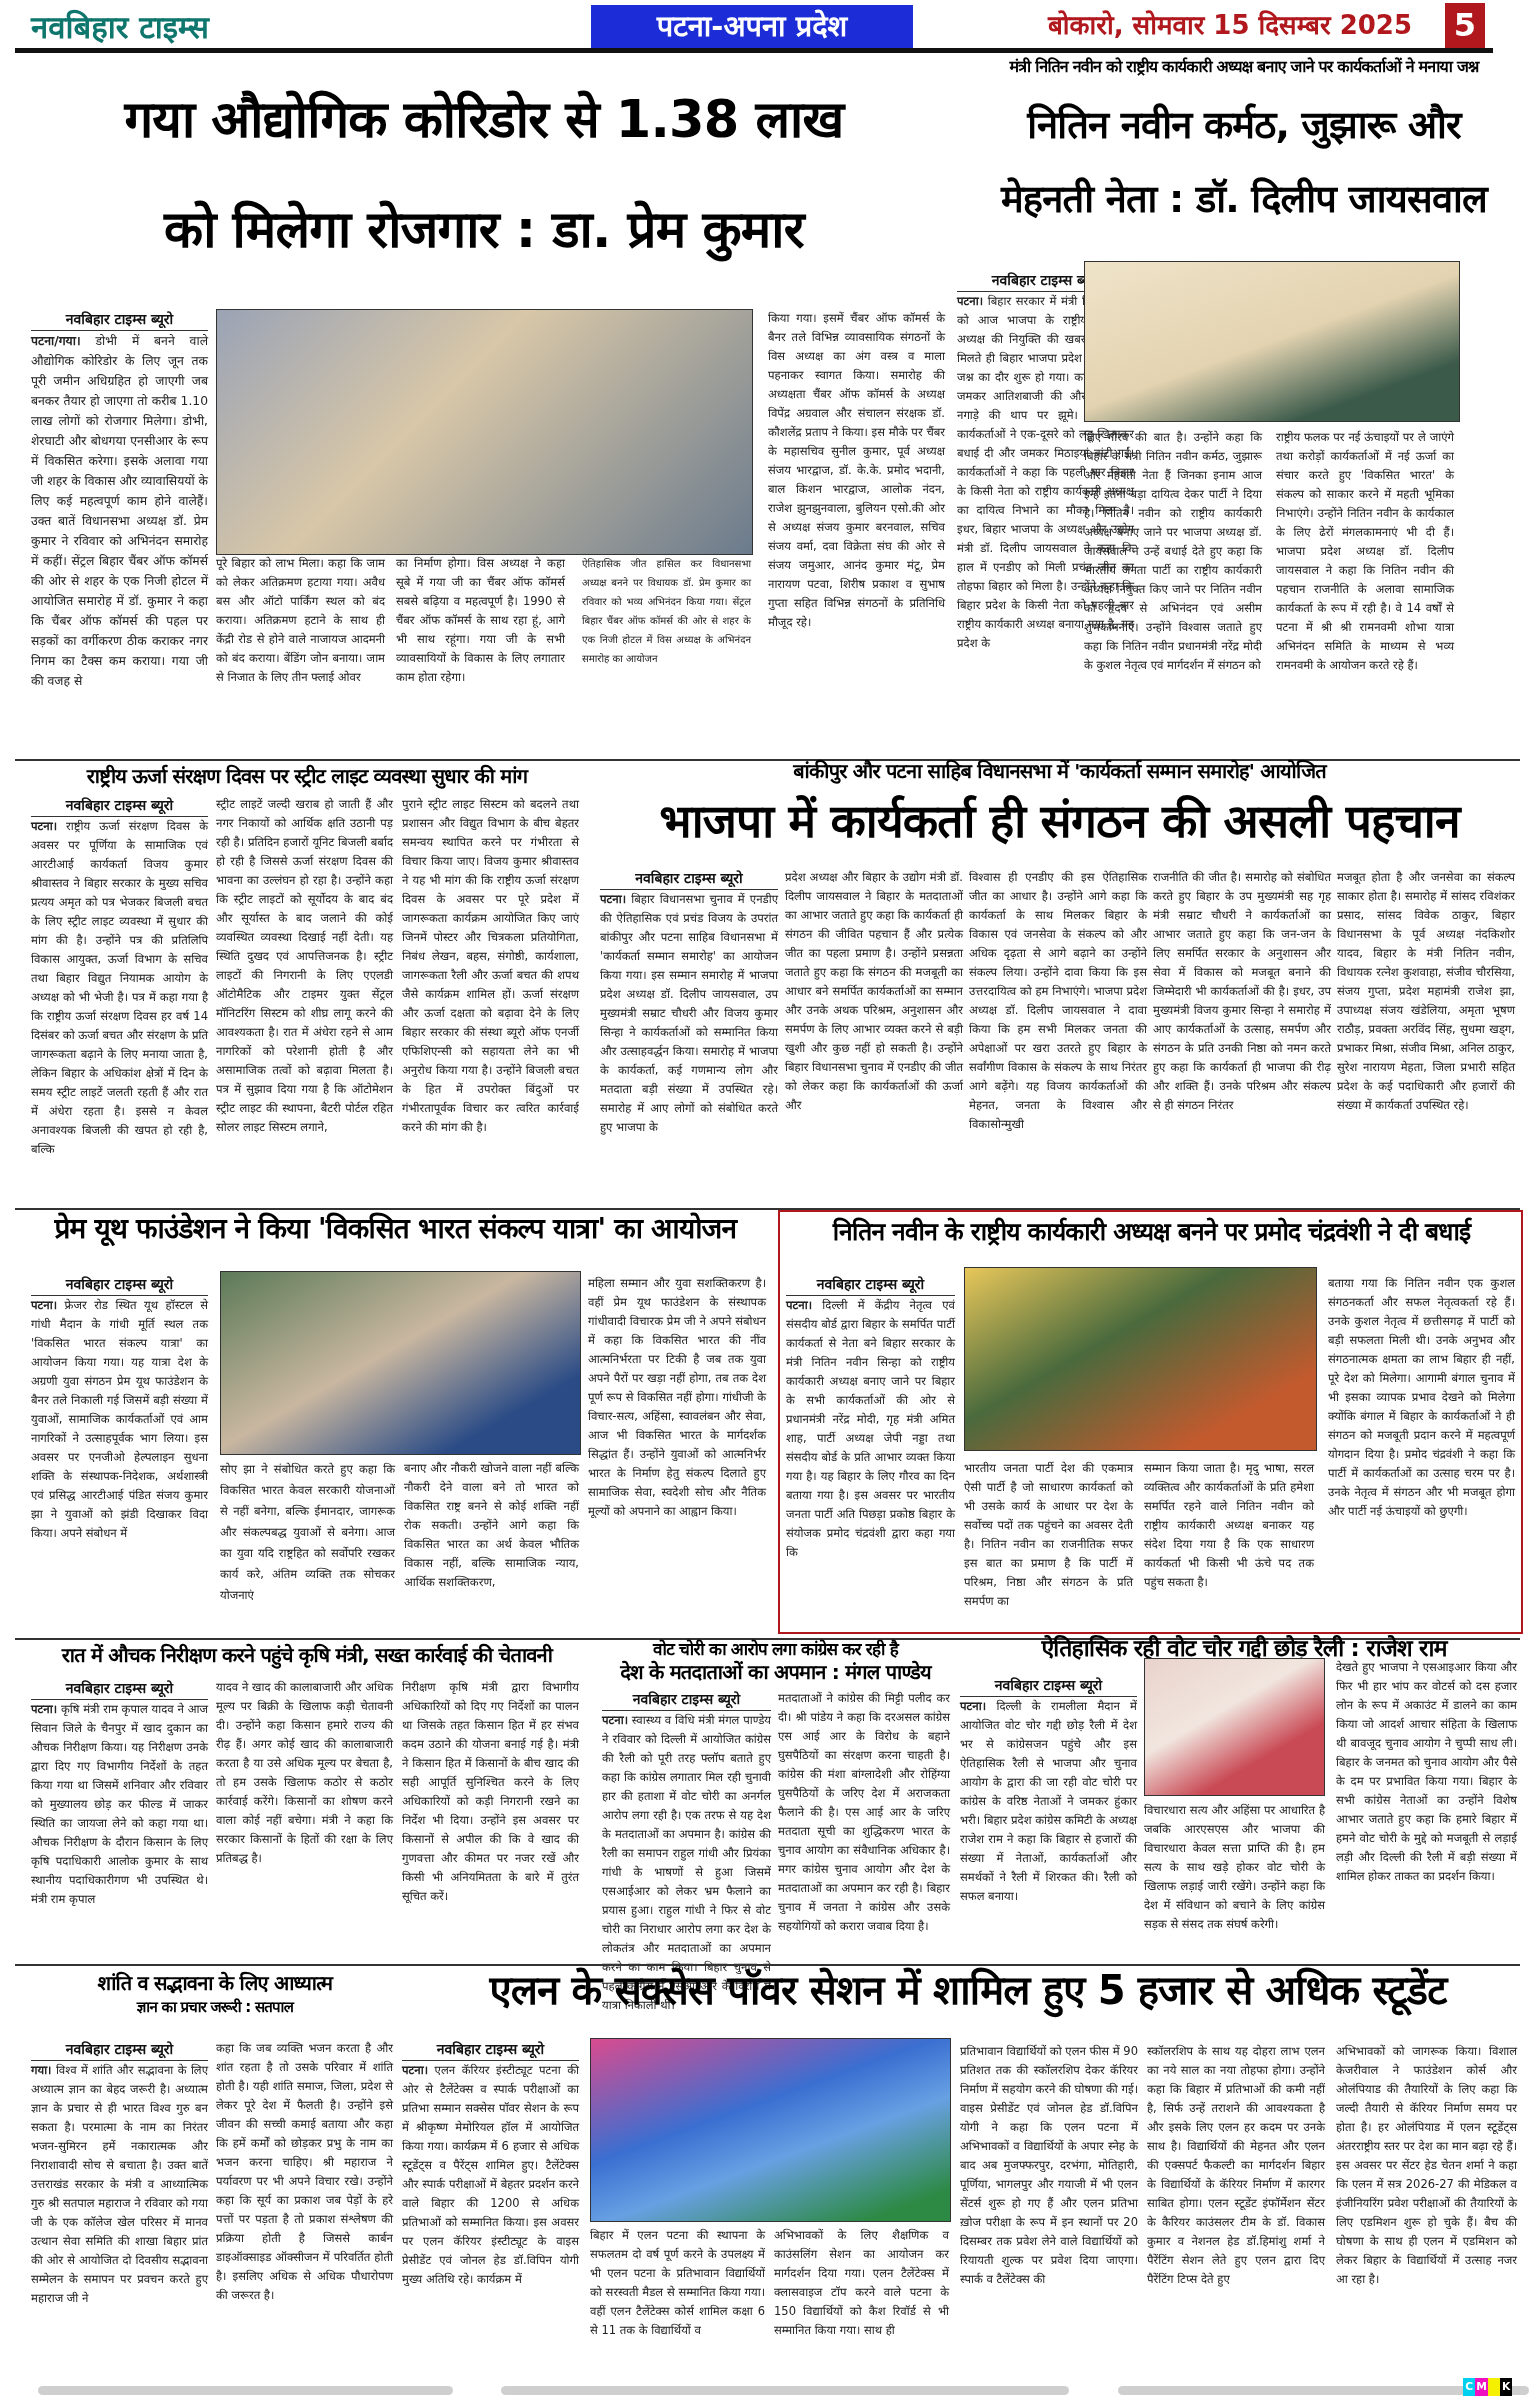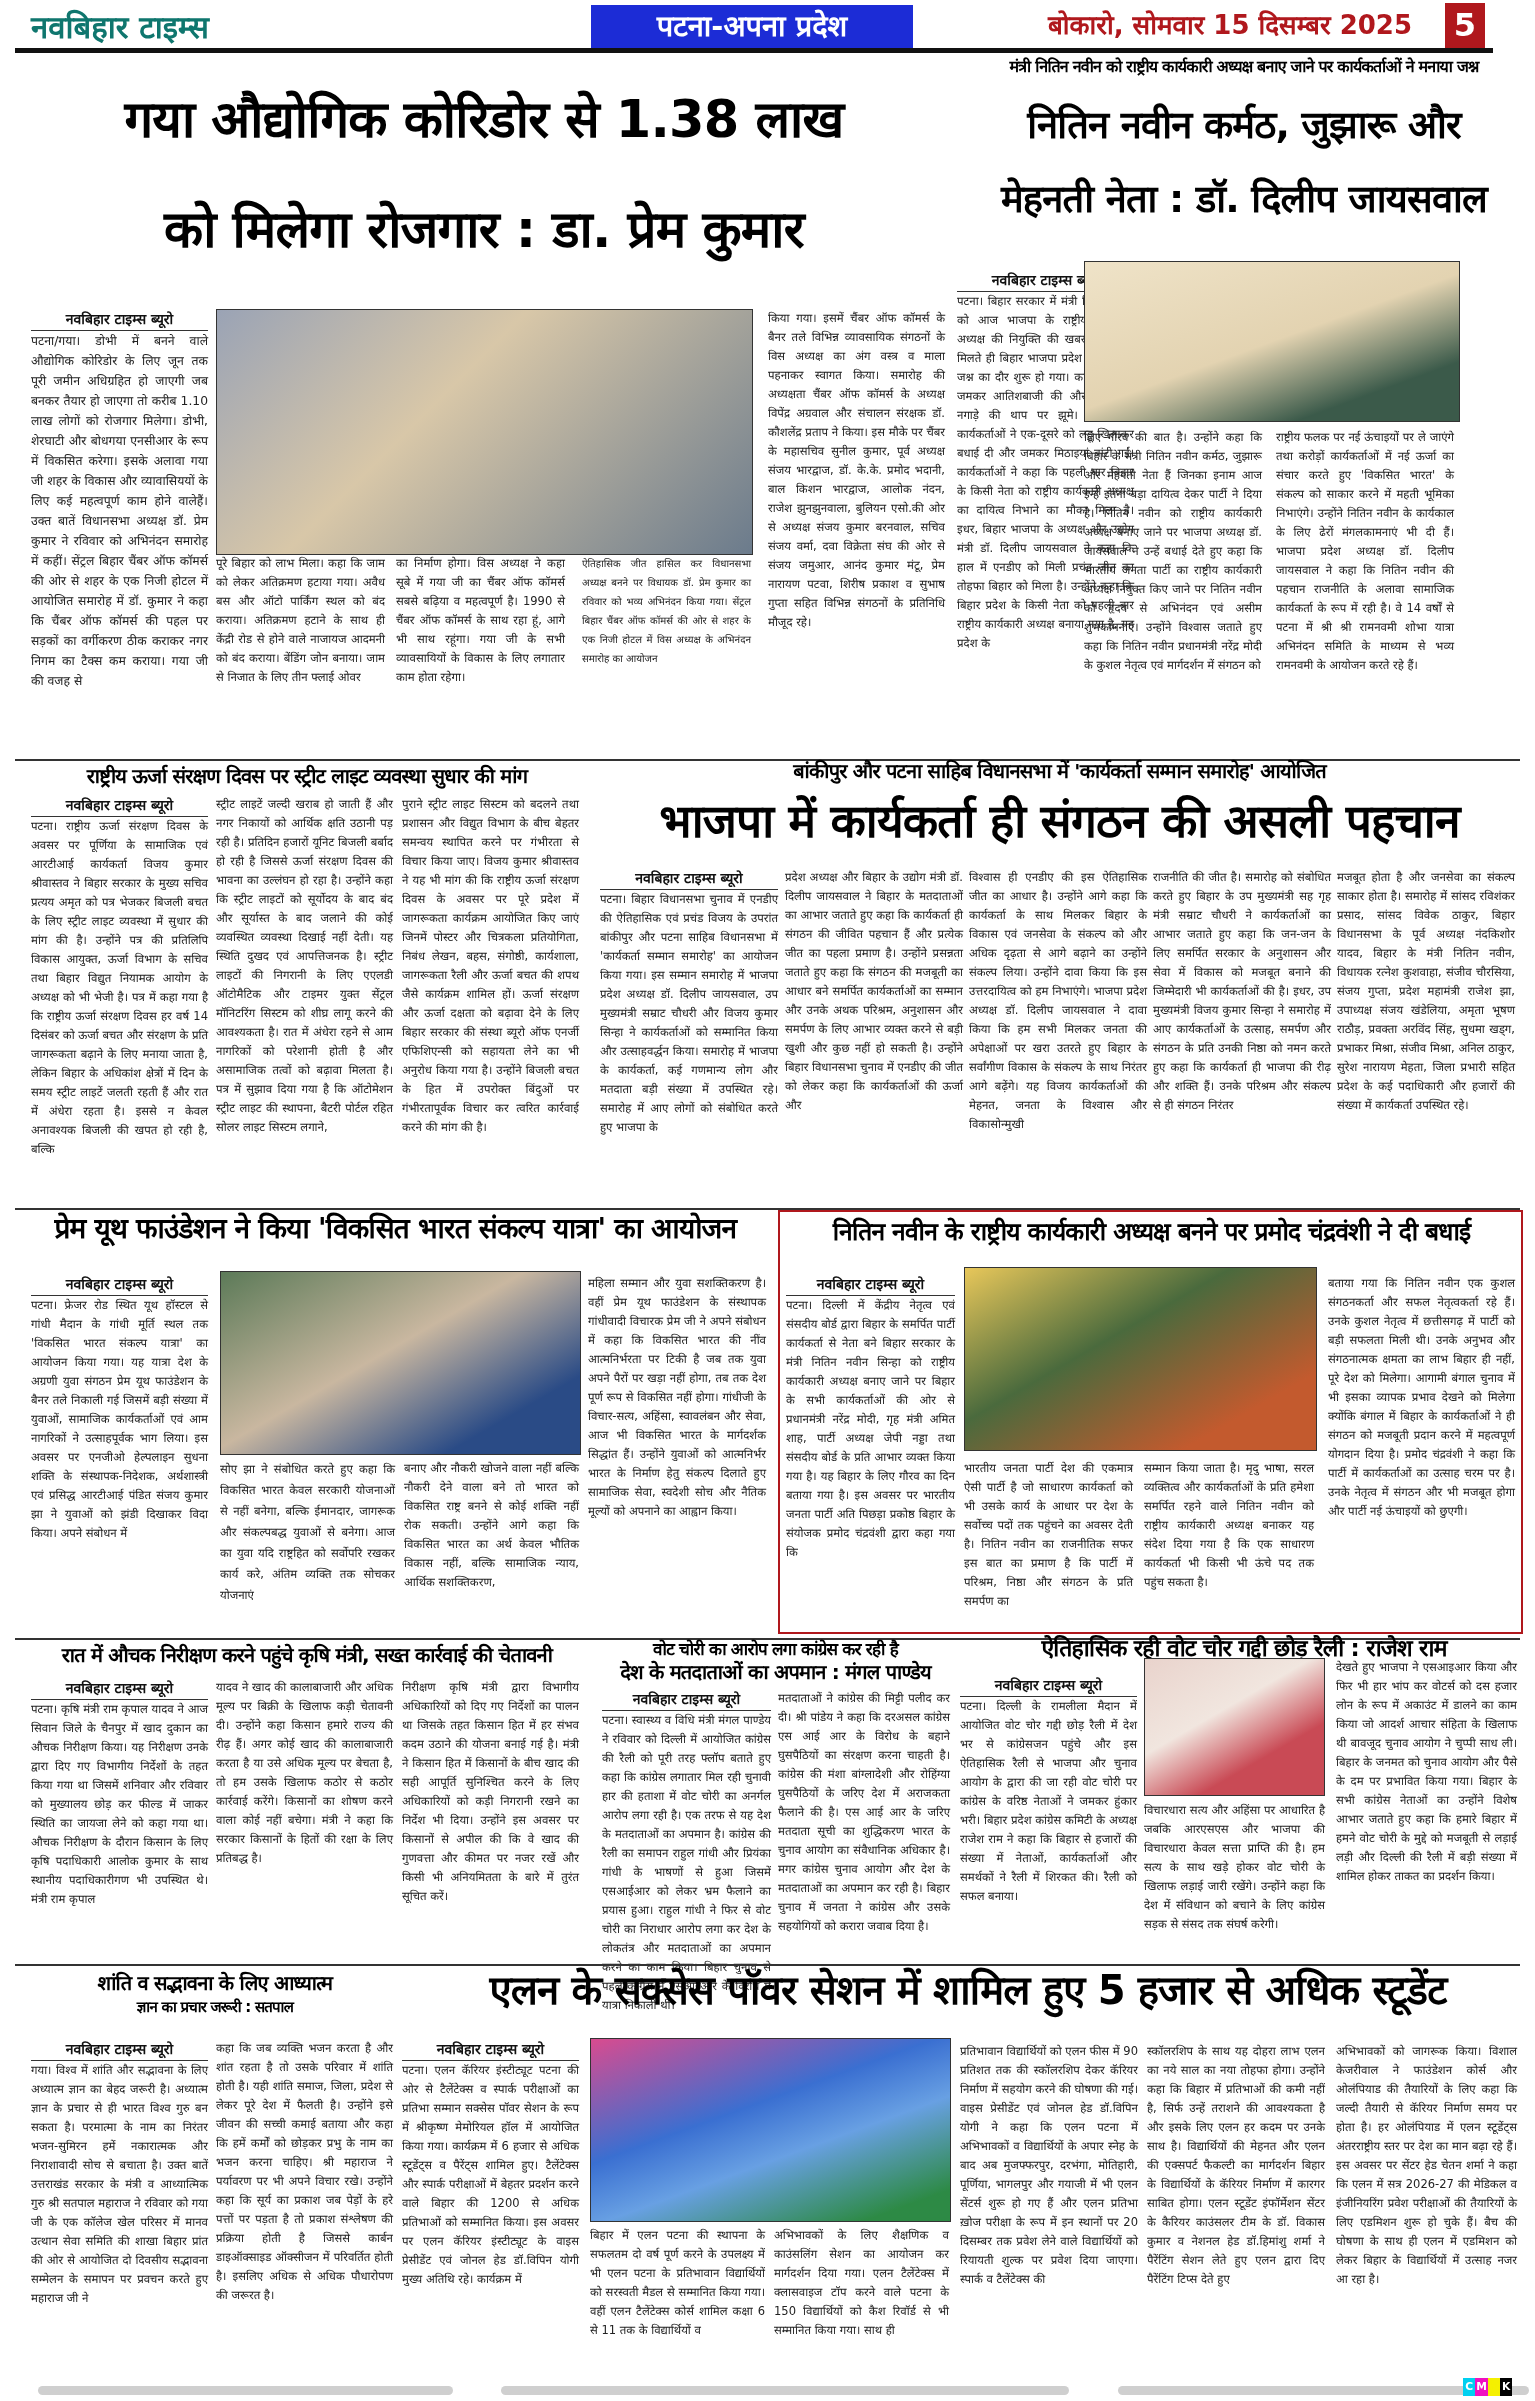--- a/index.html
+++ b/index.html
@@ -6,21 +6,21 @@
 body{width:1535px;height:2401px;background:#fff;font-family:"DejaVu Sans",sans-serif;color:#111;position:relative;overflow:hidden}
 .abs{position:absolute}
 .masthead-logo{left:31px;top:4.6px;font-size:31px;font-weight:bold;color:#0f766e;font-family:"DejaVu Serif",serif}
 .section-box{left:591px;top:4.6px;width:322px;height:43px;background:#1c2cd6;color:#fff;font-size:29px;font-weight:bold;text-align:center;line-height:43px}
 .dateline{left:1048px;top:6.1px;font-size:26px;font-weight:bold;color:#b0181d}
 .page-no{left:1445px;top:3.1px;width:40px;height:45px;background:#b0181d;color:#fff;font-size:32px;font-weight:bold;text-align:center;line-height:45px}
 .topline{left:15.4px;top:48px;width:1478px;height:4.6px;background:#111}
 .headline{font-weight:bold;color:#000;line-height:1.15;text-align:center;font-family:"DejaVu Sans",sans-serif;letter-spacing:-0.8px}
 .byline{font-weight:bold;font-size:14px;border-bottom:1.5px solid #333;padding-bottom:1.5px;text-align:center}
 .body{font-size:12.3px;line-height:20px;text-align:justify;color:#222}
-.body b{font-weight:normal}
+.body b{font-weight:bold}
 .photo{background:linear-gradient(135deg,#9aa3b5,#d8c7a8 40%,#6b7b8c);border:1.5px solid #333}
 .photo2{background:linear-gradient(160deg,#efe3c8,#e3d3b1 50%,#3b5a4a 80%)}
 .photo3{background:linear-gradient(150deg,#5c7a58,#c9b7a0 45%,#2a4b86 80%)}
 .photo4{background:linear-gradient(150deg,#e8c75a,#4a6a3d 40%,#c35a2e 80%)}
 .photo5{background:linear-gradient(150deg,#e9d3cc,#f1e6df 40%,#c94a55 70%)}
 .photo6{background:linear-gradient(160deg,#d94b8f,#3a6fd1 40%,#68a0e3 60%,#2d8a45 90%)}
 .rule{background:#333}
 .redbox{border:2.3px solid #b0181d}
 .reg-bar{top:2386px;height:9.2px;background:#cfcfcf;border-radius:4.6px}
 .cmyk span{display:inline-block;width:12.3px;height:18.4px;color:#fff;font-size:10.7px;text-align:center;line-height:18.4px;font-weight:bold}

